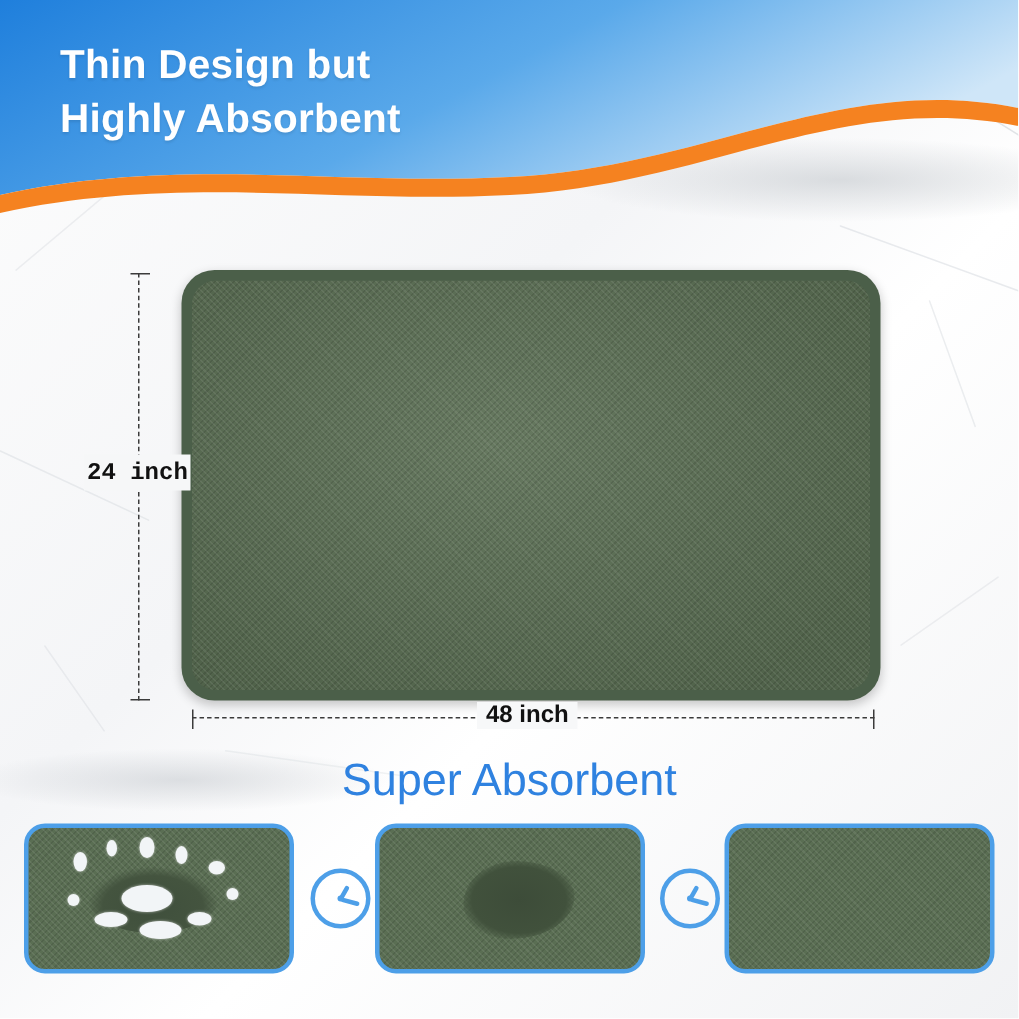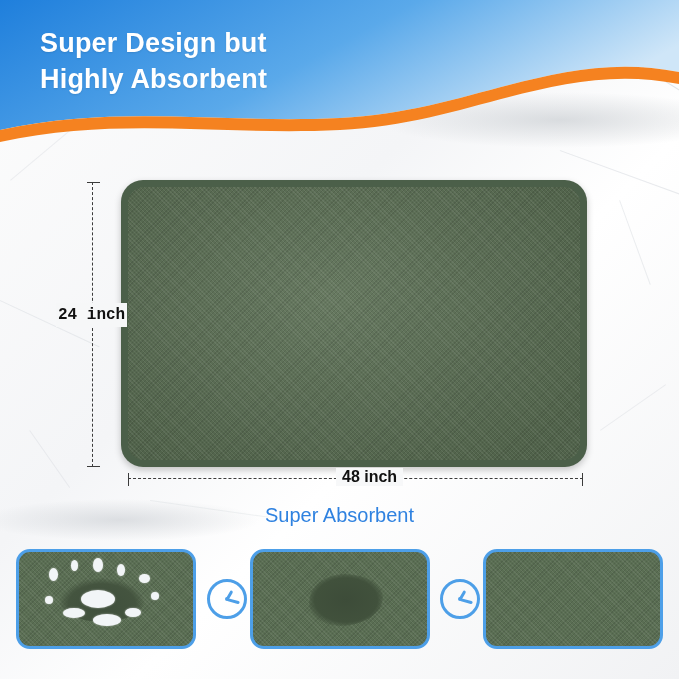--- a/index.html
+++ b/index.html
@@ -58,27 +58,27 @@
   }
 
   
   .dim-v{position:absolute;left:92px;top:182px;width:1px;height:285px;border-left:1px dashed #3b3b3b;}
   .dim-v .cap{position:absolute;left:-6px;width:13px;height:1px;background:#3b3b3b;}
   .dim-h{position:absolute;left:128px;top:478px;height:1px;width:455px;border-top:1px dashed #3b3b3b;}
   .dim-h .cap{position:absolute;top:-6px;width:1px;height:13px;background:#3b3b3b;}
   .dim-label{
     position:absolute;color:#111;font-size:16px;font-weight:bold;background:transparent;
   }
-  #label-h{left:336px;top:468px;padding:0 6px;background:#f7f8f9;}
+  #label-h{left:318px;top:468px;padding:0 6px;background:#f7f8f9;}
   #label-v{left:56px;top:303px;padding:3px 2px;background:#f6f7f8;font-family:Liberation Mono, monospace;}
 
   
   .sa-title{
     position:absolute;left:0;top:504px;width:679px;text-align:center;
-    color:#2f82e0;font-size:20px;font-weight:normal;
+    color:#2f82e0;font-size:30px;font-weight:normal;
   }
 
   
   .panel{
     position:absolute;top:549px;height:100px;border-radius:14px;
     border:3px solid #4d9fe8;
     background-color:#5a6e53;
     background-image:
       repeating-linear-gradient(45deg, rgba(255,255,255,.07) 0 1px, rgba(0,0,0,0) 1px 3px),
       repeating-linear-gradient(-45deg, rgba(0,0,0,.10) 0 1px, rgba(0,0,0,0) 1px 3px);
@@ -132,21 +132,21 @@
       <defs>
         <linearGradient id="hdrgrad" x1="0" y1="0" x2="1" y2="0.35">
           <stop offset="0%" stop-color="#1f7fdc"></stop>
           <stop offset="55%" stop-color="#5aa9ea"></stop>
           <stop offset="100%" stop-color="#cfe6f8"></stop>
         </linearGradient>
       </defs>
       <path d="M0,0 L679,0 L679,72 C560,48 470,112 340,118 C220,124 120,104 0,130 Z" fill="url(#hdrgrad)"></path>
       <path d="M679,72 C560,48 470,112 340,118 C220,124 120,104 0,130 L0,142 C120,116 220,136 340,130 C470,124 560,60 679,84 Z" fill="#f58220"></path>
     </svg>
-    <div class="header-title">Super Design but
+    <div class="header-title">Thin Design but
 Highly Absorbent</div>
   </div>
 
   <div class="mat">
     <div class="mat-inner"></div>
   </div>
 
   <div class="dim-v">
     <div class="cap" style="top:0;"></div>
     <div class="cap" style="top:284px;"></div>

